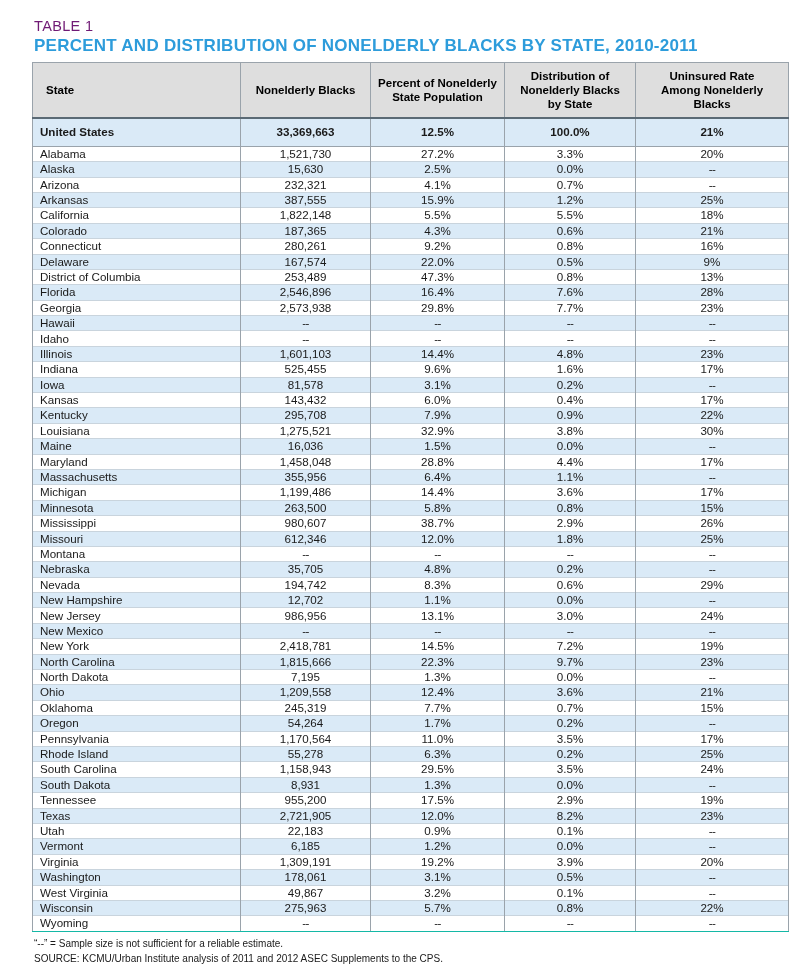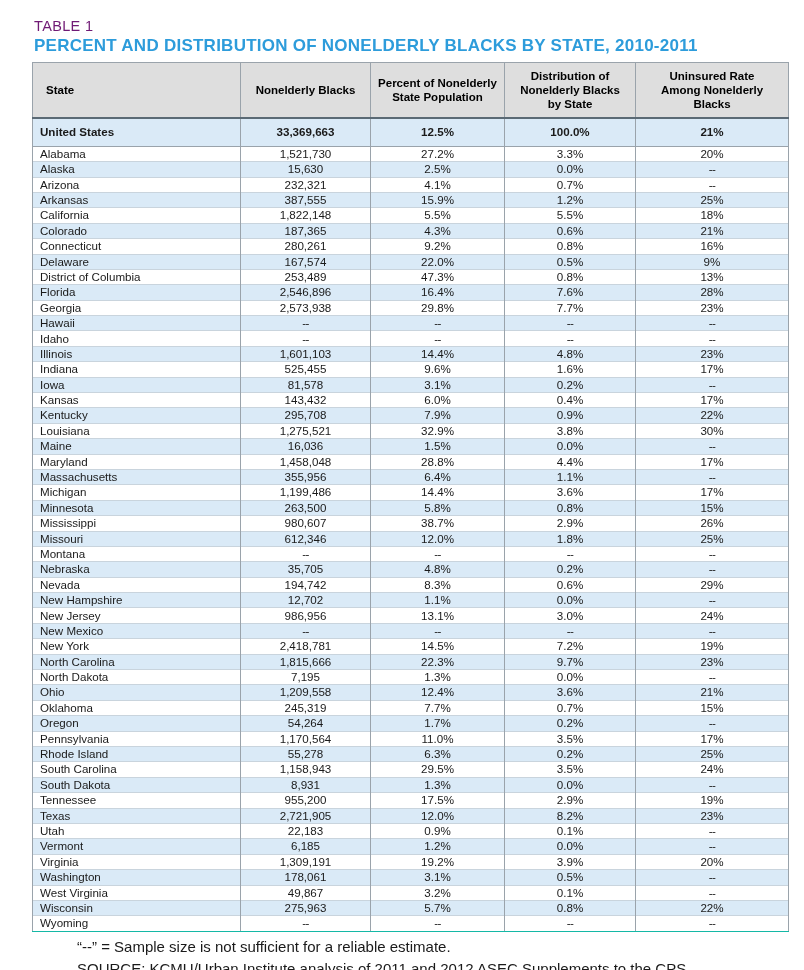--- a/index.html
+++ b/index.html
@@ -102,24 +102,23 @@
   tbody tr.last-row td { border-bottom: 1px solid #14b8a6; }
 
   .dash { letter-spacing: -0.5px; }
 
   
   .notes {
     margin: 4px 0 0 2px;
     width: 756px;
   }
   .note-line {
-    font-size: 15px;
+    font-size: 10px;
     line-height: 1.5;
     color: #1a1a1a;
-    margin-left: 43px;
   }
 </style>
 </head>
 <body>
 
 <div class="page">
 
   <div class="table-label">TABLE 1</div>
 
   <div class="table-title">PERCENT AND DISTRIBUTION OF NONELDERLY BLACKS BY STATE, 2010-2011</div>

